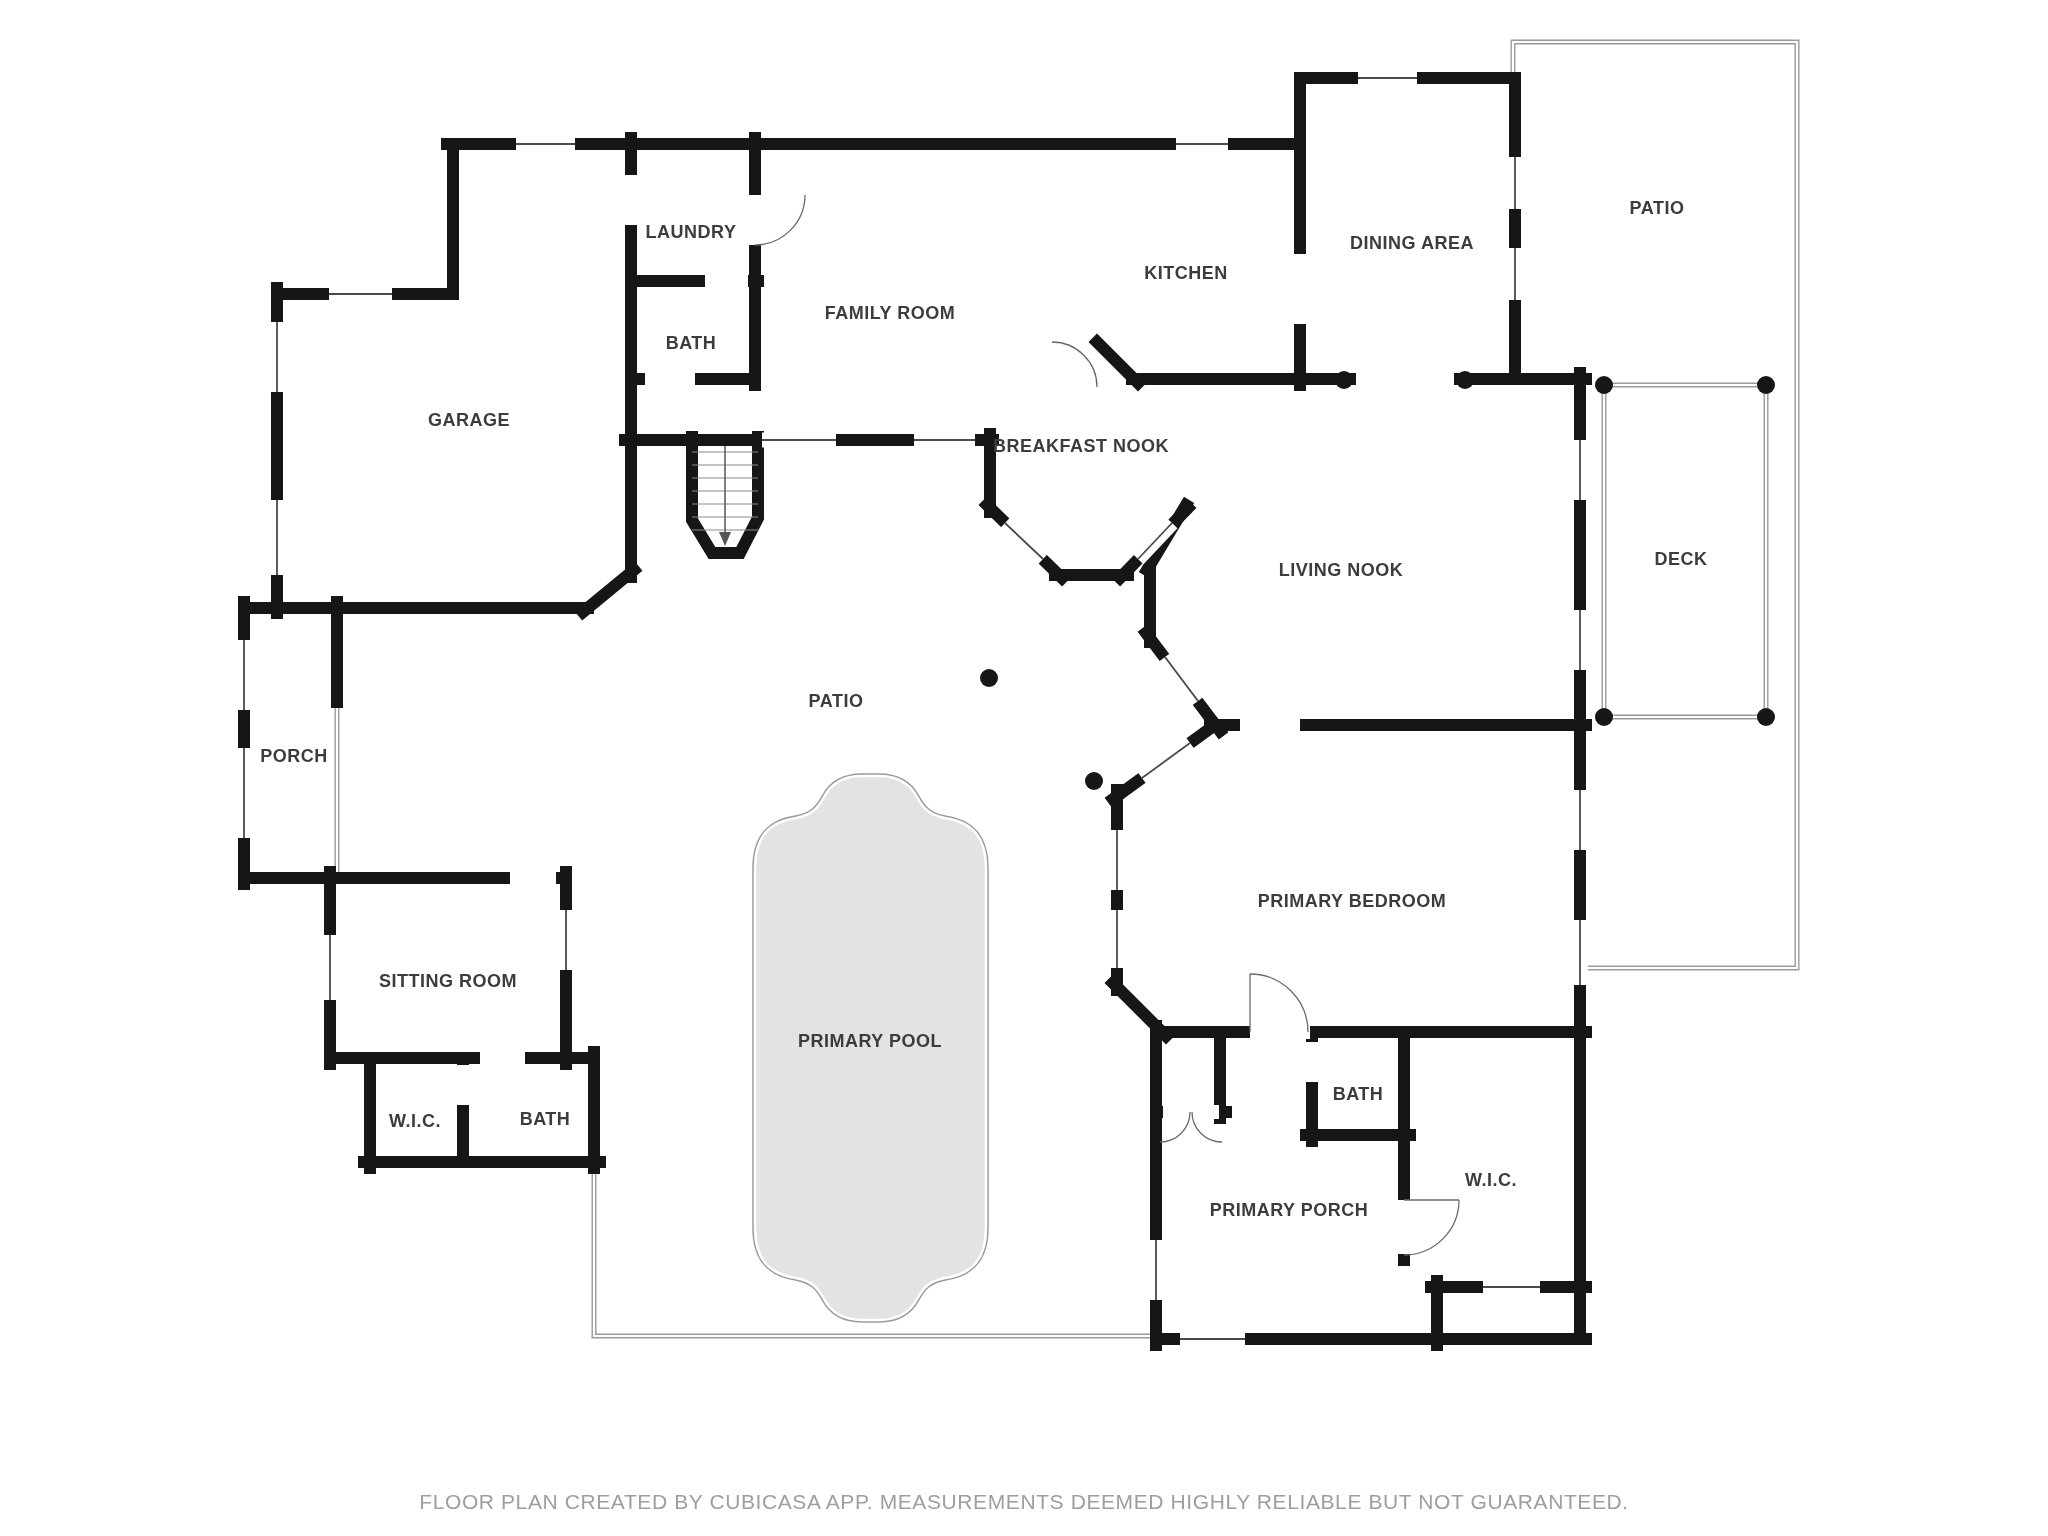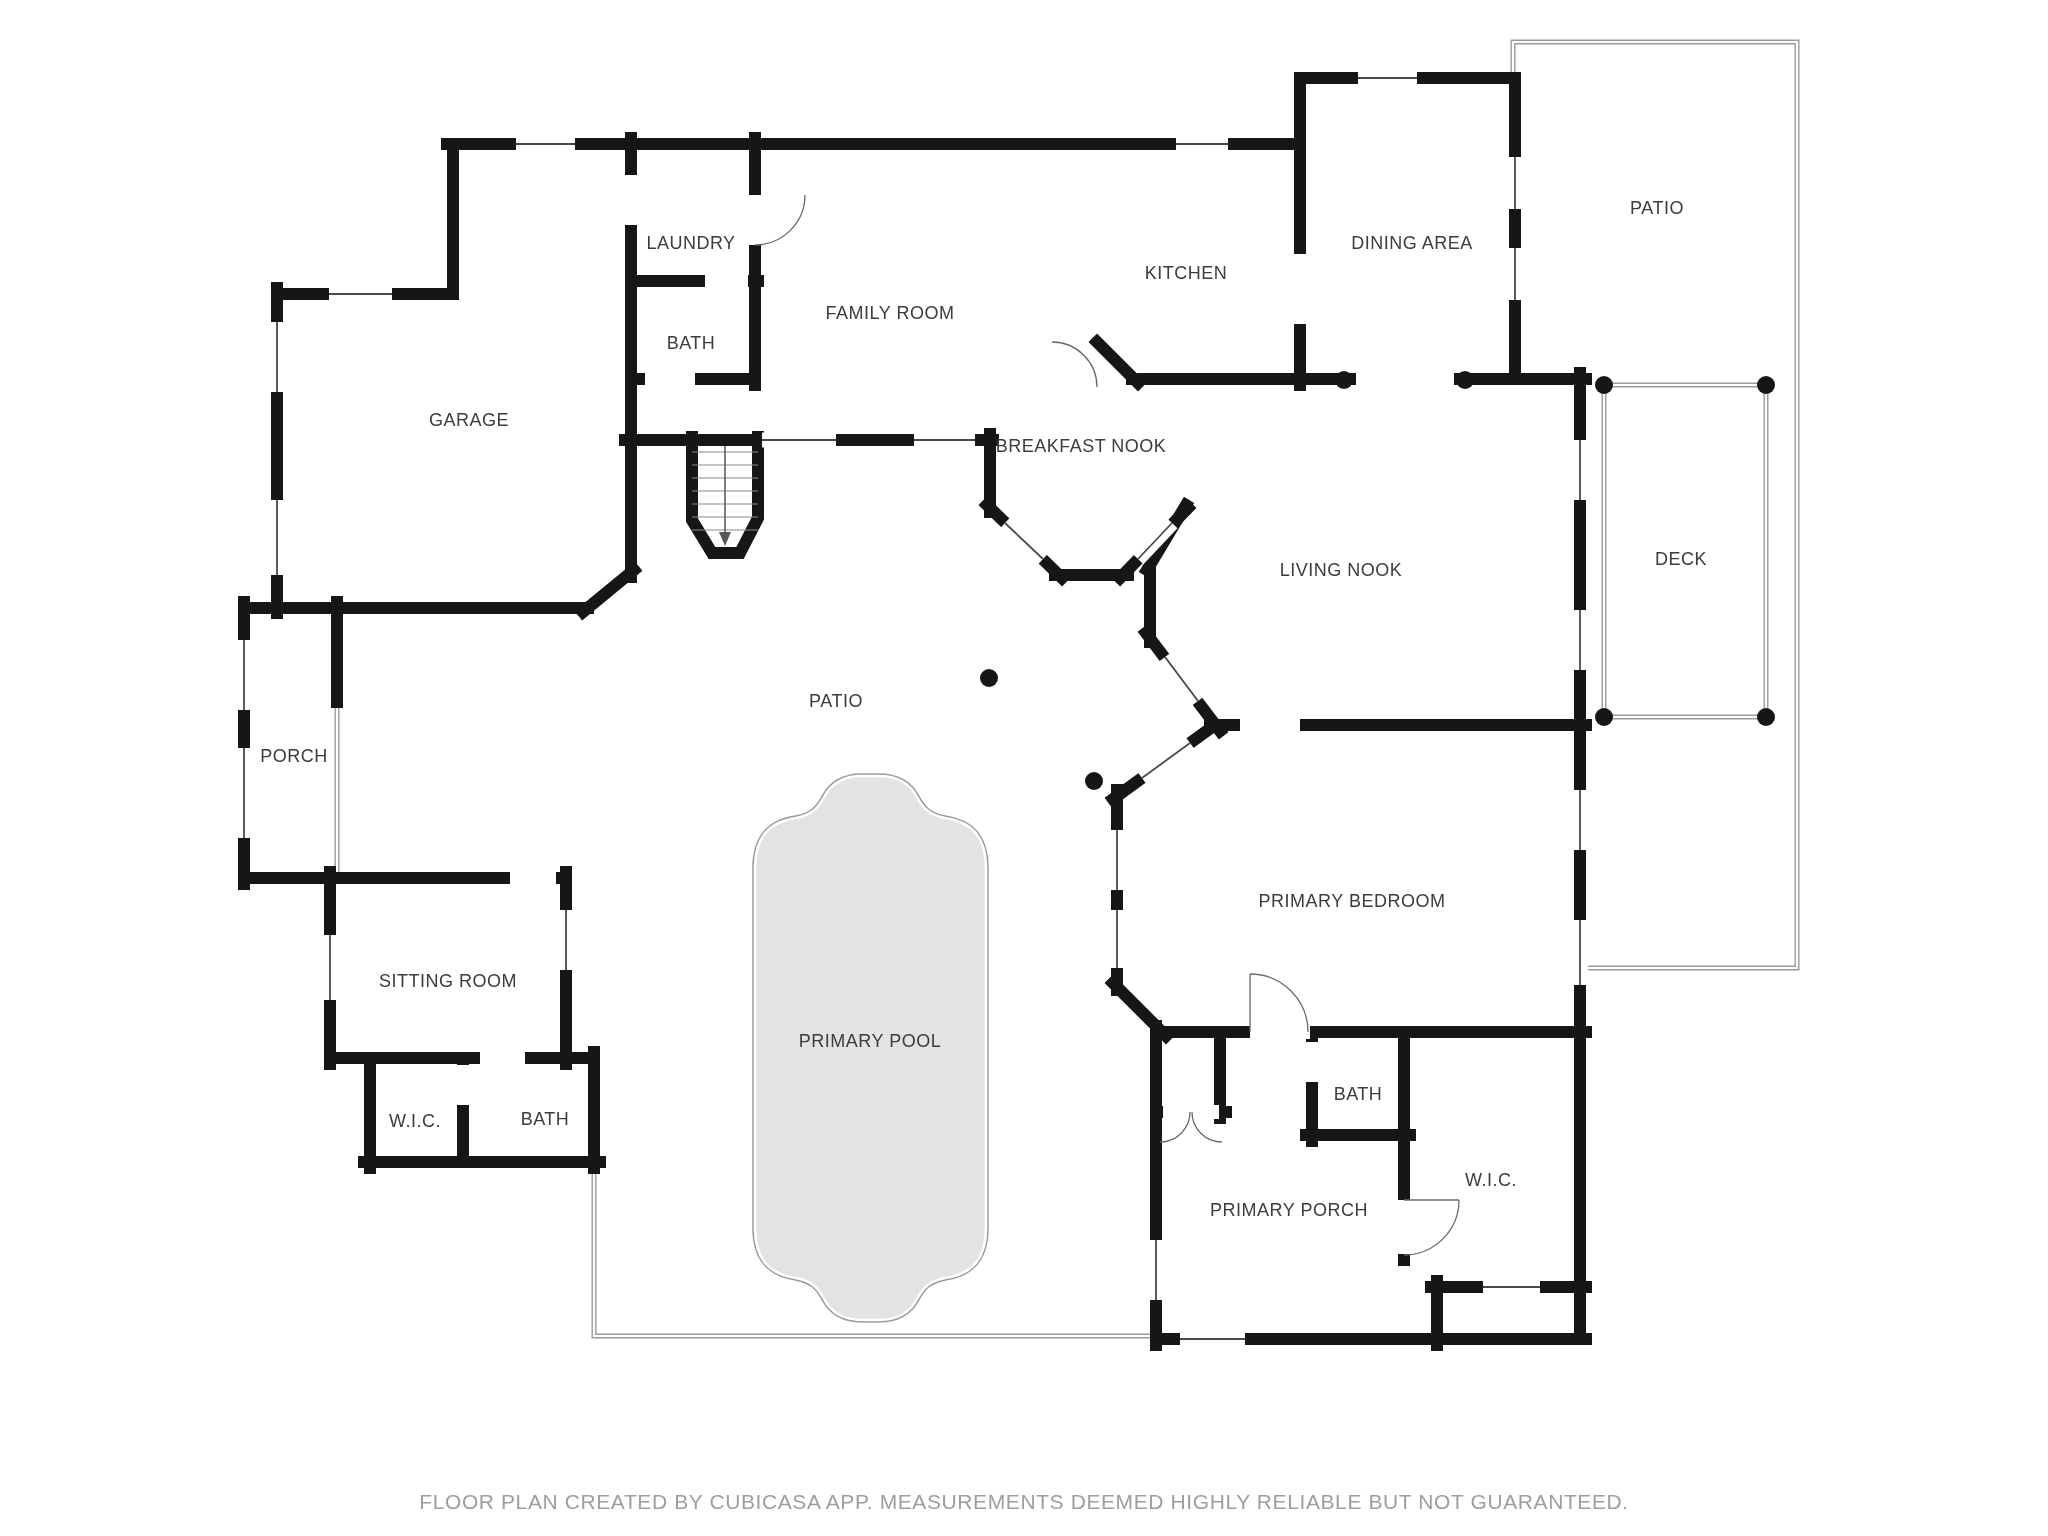--- a/index.html
+++ b/index.html
@@ -13,21 +13,21 @@
   .thin-outer{stroke:var(--thin-border,#9a9a9a);stroke-width:5;fill:none;}
   .thin-inner{stroke:#ffffff;stroke-width:2.2;fill:none;}
   .arc-line{stroke:#6a6a6a;stroke-width:1.3;fill:none;}
   .stair-line{stroke:#8a8a8a;stroke-width:1.2;}
   .stair-arrow{stroke:#555;stroke-width:1.5;fill:none;}
   .stair-head{fill:#555;}
   .dot{fill:var(--wall,#161616);}
   .pool-outer{stroke:var(--pool-stroke,#9a9a9a);stroke-width:5.5;fill:none;}
   .pool-inner{fill:var(--pool-fill,#e3e3e3);stroke:#ffffff;stroke-width:2.6;}
   .room-label{position:absolute;transform:translate(-50%,-50%);font-size:18px;letter-spacing:.5px;
-              color:var(--label-text,#3c3c3c);white-space:nowrap;}
+              color:var(--label-text,#3c3c3c);white-space:nowrap;font-weight:bold;}
   .footer-note{position:absolute;left:50%;top:1483px;transform:translate(-50%,-50%);font-size:21px;
                letter-spacing:.6px;color:var(--footer-text,#9e9e9e);white-space:nowrap;margin-top:19px;}
 </style>
 </head>
 <body>
 
 <div class="canvas">
 
   <svg class="plan-svg" width="2048" height="1536" viewBox="0 0 2048 1536">
 
@@ -201,21 +201,21 @@
       <circle class="dot" cx="1094" cy="781" r="9"></circle>
       <circle class="dot" cx="1344" cy="380" r="9"></circle>
       <circle class="dot" cx="1465" cy="380" r="9"></circle>
       <circle class="dot" cx="1604" cy="385" r="9"></circle>
       <circle class="dot" cx="1766" cy="385" r="9"></circle>
       <circle class="dot" cx="1604" cy="717" r="9"></circle>
       <circle class="dot" cx="1766" cy="717" r="9"></circle>
     </g>
   </svg>
 
-  <div class="room-label" style="left:691px;top:243px">LAUNDRY</div>
+  <div class="room-label" style="left:691px;top:232px">LAUNDRY</div>
   <div class="room-label" style="left:691px;top:343px">BATH</div>
   <div class="room-label" style="left:890px;top:313px">FAMILY ROOM</div>
   <div class="room-label" style="left:1186px;top:273px">KITCHEN</div>
   <div class="room-label" style="left:1412px;top:243px">DINING AREA</div>
   <div class="room-label" style="left:1657px;top:208px">PATIO</div>
   <div class="room-label" style="left:469px;top:420px">GARAGE</div>
   <div class="room-label" style="left:1081px;top:446px">BREAKFAST NOOK</div>
   <div class="room-label" style="left:1341px;top:570px">LIVING NOOK</div>
   <div class="room-label" style="left:1681px;top:559px">DECK</div>
   <div class="room-label" style="left:294px;top:756px">PORCH</div>

